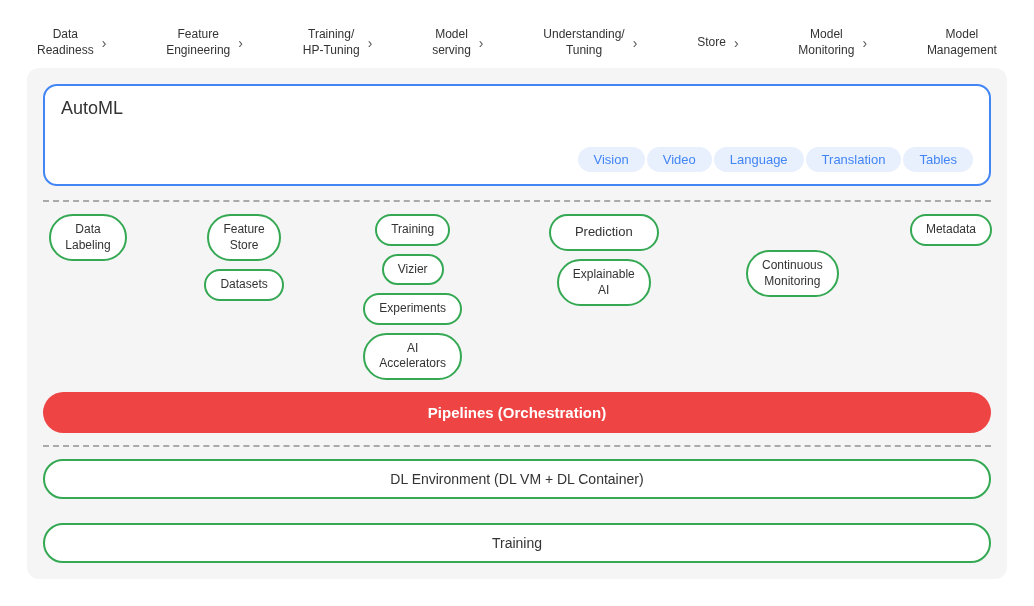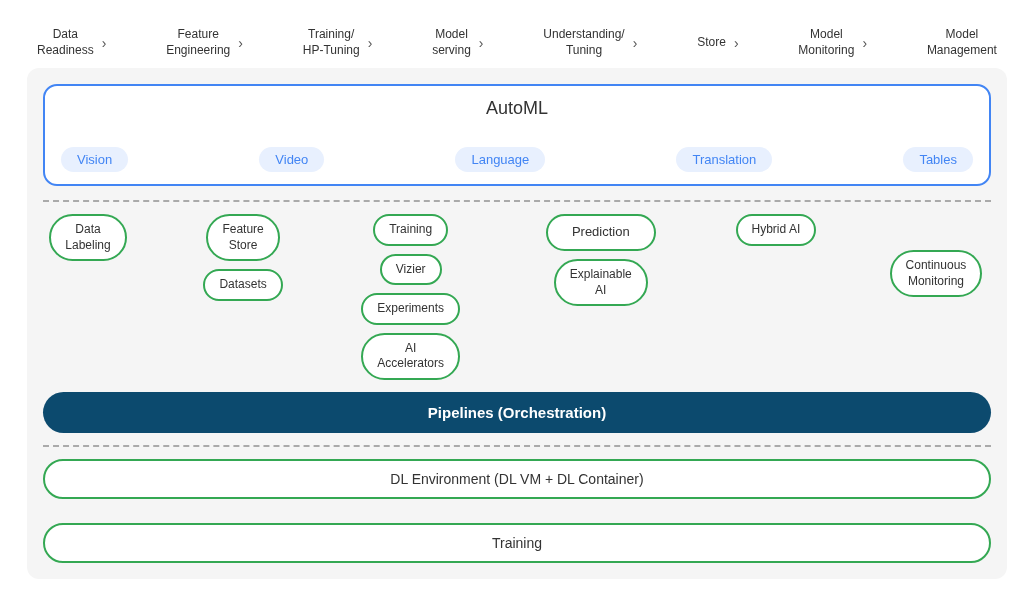--- a/index.html
+++ b/index.html
@@ -52,29 +52,28 @@
     .automl-section {
       border: 2.5px solid #4285f4;
       border-radius: 14px;
       padding: 12px 16px;
       margin-bottom: 14px;
       background: #fff;
       position: relative;
       z-index: 1;
     }
     .automl-title {
-      text-align: center;
       font-size: 18px;
       color: #333;
       margin-bottom: 22px;
       font-weight: 400;
     }
     .automl-pills {
       display: flex;
-      justify-content: space-between;
+      justify-content: flex-end;
       gap: 2px;
       flex-wrap: wrap;
       margin-top: 28px;
     }
     .automl-pill {
       background: #e8f0fe;
       border-radius: 20px;
       padding: 5px 16px;
       font-size: 13px;
       color: #4285f4;
@@ -99,21 +98,21 @@
       padding: 6px 14px;
       font-size: 13px;
       color: #333;
       background: #fff;
       text-align: center;
       white-space: nowrap;
       line-height: 1.3;
     }
     
     .pipelines-bar {
-      background: #0c4a6e;
+      background: #ef4444;
       border-radius: 30px;
       text-align: center;
       padding: 12px;
       font-size: 15px;
       font-weight: 600;
       color: #fff;
       position: relative;
       z-index: 1;
       margin-bottom: 12px;
     }
@@ -213,28 +212,28 @@
           <div class="green-pill" style="font-size:12px;">Vizier</div>
           <div class="green-pill" style="font-size:12px;">Experiments</div>
           <div class="green-pill" style="font-size:12px;">AI<br>Accelerators</div>
         </div>
 
         <div class="col-cell" style="width:140px;">
           <div class="green-pill" style="font-size:13px; padding: 8px 24px;">Prediction</div>
           <div class="green-pill" style="font-size:12px;">Explainable<br>AI</div>
         </div>
 
-        <div class="col-cell" style="width:85px;">
-          <div class="green-pill" style="font-size:12px;">Hybrid AI</div>
-        </div>
 
         <div class="col-cell" style="width:110px;margin-top:36px;">
           <div class="green-pill" style="font-size:12px;">Continuous<br>Monitoring</div>
         </div>
 
+        <div class="col-cell" style="width:80px;">
+          <div class="green-pill" style="font-size:12px;">Metadata</div>
+        </div>
 
       </div>
     </div>
 
     <div class="pipelines-bar">
       <span>Pipelines (Orchestration)</span>
     </div>
 
     <hr class="dashed-divider">
 

